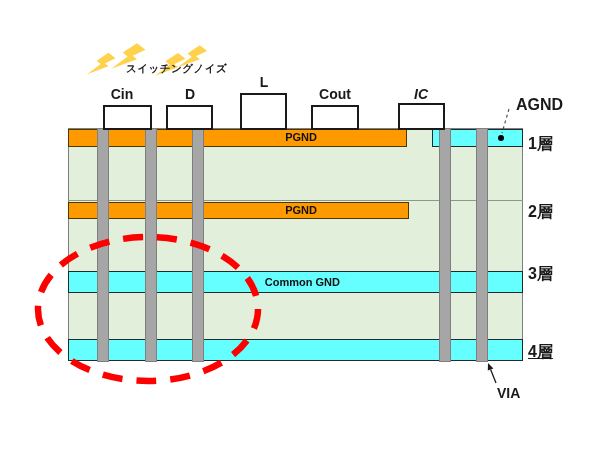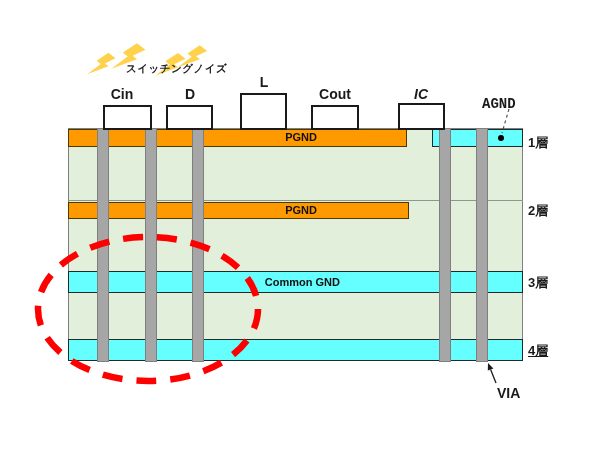--- a/index.html
+++ b/index.html
@@ -48,23 +48,23 @@
   .clabel-cin{left:92px;top:86px;}
   .clabel-d{left:160px;top:86px;}
   .clabel-l{left:234px;top:74px;}
   .clabel-cout{left:305px;top:86px;}
   .clabel-ic{left:391px;top:86px;font-style:italic;}
   .plane{font-size:11px;text-align:right;color:#111;}
   .plane-pgnd1{left:237px;top:131px;width:80px;}
   .plane-pgnd2{left:237px;top:204px;width:80px;}
   .plane-common{left:220px;top:276px;width:120px;}
   .plane-signal{left:220px;top:343px;width:120px;}
-  .layerlbl{left:528px;width:44px;font-size:13px;}
-  .layer1{top:134px;} .layer2{top:202px;} .layer3{top:274px;} .layer4{top:342px;text-decoration:underline;}
-  .agnd-lbl{left:482px;top:96px;font-size:14px;font-family:Liberation Mono, monospace;}
+  .layerlbl{left:528px;width:44px;font-size:16px;}
+  .layer1{top:134px;} .layer2{top:202px;} .layer3{top:264px;} .layer4{top:342px;text-decoration:underline;}
+  .agnd-lbl{left:516px;top:96px;font-size:16px;}
   .via-lbl{left:497px;top:385px;font-size:14px;}
   .noise-lbl{left:111px;top:62px;font-size:10.5px;letter-spacing:0.5px;z-index:3;margin-left:15px;}
   
   .svg-under{position:absolute;left:0;top:0;z-index:1;pointer-events:none;}
   .svg-top{position:absolute;left:0;top:0;z-index:8;pointer-events:none;}
 </style>
 </head>
 <body>
 
 <div class="stage">

